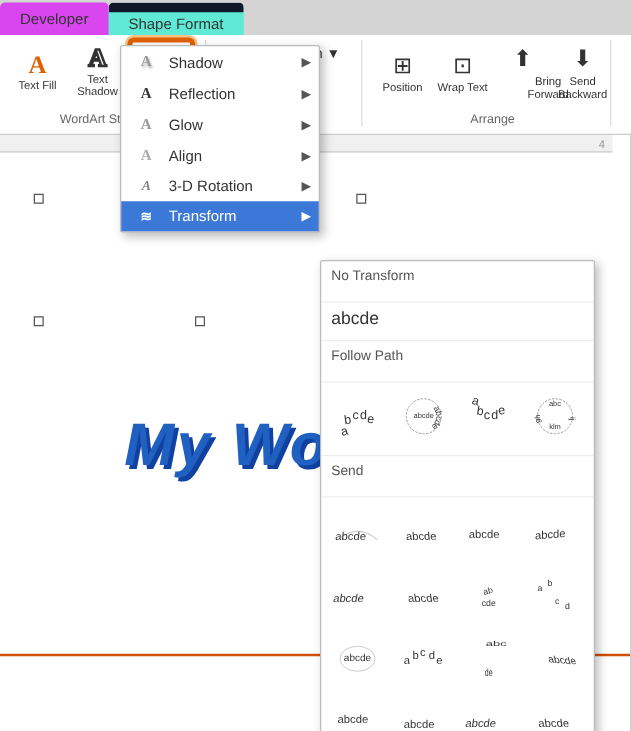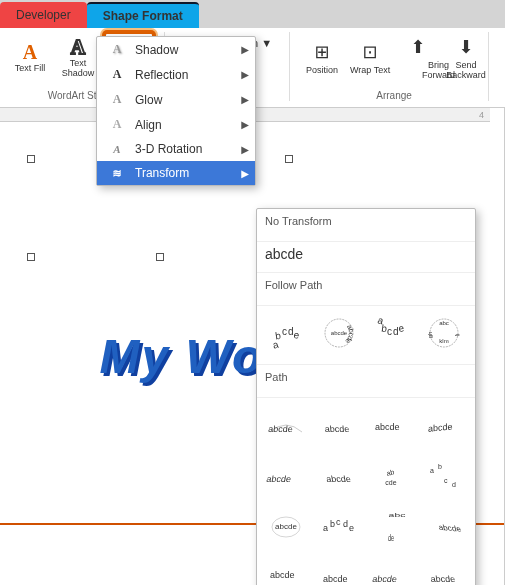--- a/index.html
+++ b/index.html
@@ -18,30 +18,30 @@
       background: #d4d4d4;
       height: 28px;
       align-items: flex-end;
       border-bottom: none;
     }
     .tab {
       padding: 5px 16px;
       cursor: pointer;
       font-size: 12px;
       border-radius: 4px 4px 0 0;
-      background: #ef4444;
+      background: #d946ef;
       color: #333;
       height: 26px;
       display: flex;
       align-items: center;
     }
     .tab.active {
-      background: #0ea5e9;
-      font-weight: 700;
-      border-top: 2px solid #0f172a;
+      background: #5eead4;
+      font-weight: 400;
+      border-top: 8px solid #0f172a;
     }
 
     
     .ribbon {
       background: #fff;
       border-bottom: 1px solid #ccc;
       padding: 4px 8px 6px 8px;
       display: flex;
       align-items: flex-start;
       gap: 8px;
@@ -444,21 +444,21 @@
           <svg viewBox="0 0 40 40">
             <ellipse cx="20" cy="20" rx="14" ry="14" fill="none" stroke="#666" stroke-width="0.5" stroke-dasharray="2,1"></ellipse>
             <text x="20" y="12" text-anchor="middle" font-size="6" font-family="Arial" fill="#333">abc</text>
             <text x="20" y="30" text-anchor="middle" font-size="6" font-family="Arial" fill="#333">klm</text>
             <text x="8" y="22" text-anchor="middle" font-size="6" font-family="Arial" fill="#333" transform="rotate(-90,8,22)">gh</text>
             <text x="32" y="22" text-anchor="middle" font-size="6" font-family="Arial" fill="#333" transform="rotate(90,32,22)">ij</text>
           </svg>
         </div>
       </div>
 
-      <div class="submenu-header" style="border-top:1px solid #eee; margin-top:2px;">Path</div>
+      <div class="submenu-header" style="border-top:1px solid #eee; margin-top:2px;">Send</div>
 
       <div class="transform-grid">
 
         <div class="transform-item">
           <svg viewBox="0 0 40 30">
             <path d="M4,22 Q20,8 36,22" fill="none" stroke="#999" stroke-width="0.5"></path>
             <text x="4" y="22" font-size="9" font-family="Arial" fill="#333" transform="skewX(-5)">abcde</text>
           </svg>
         </div>
         <div class="transform-item">

